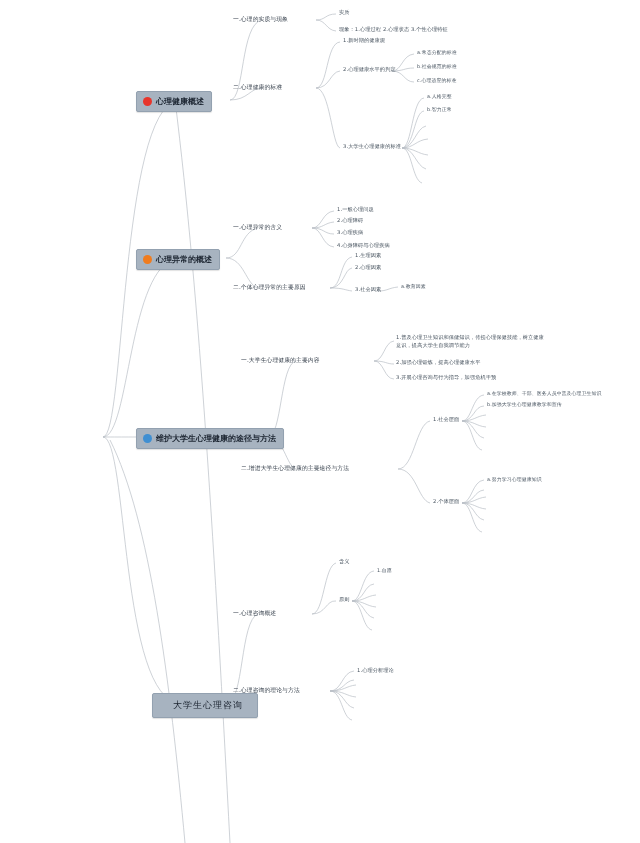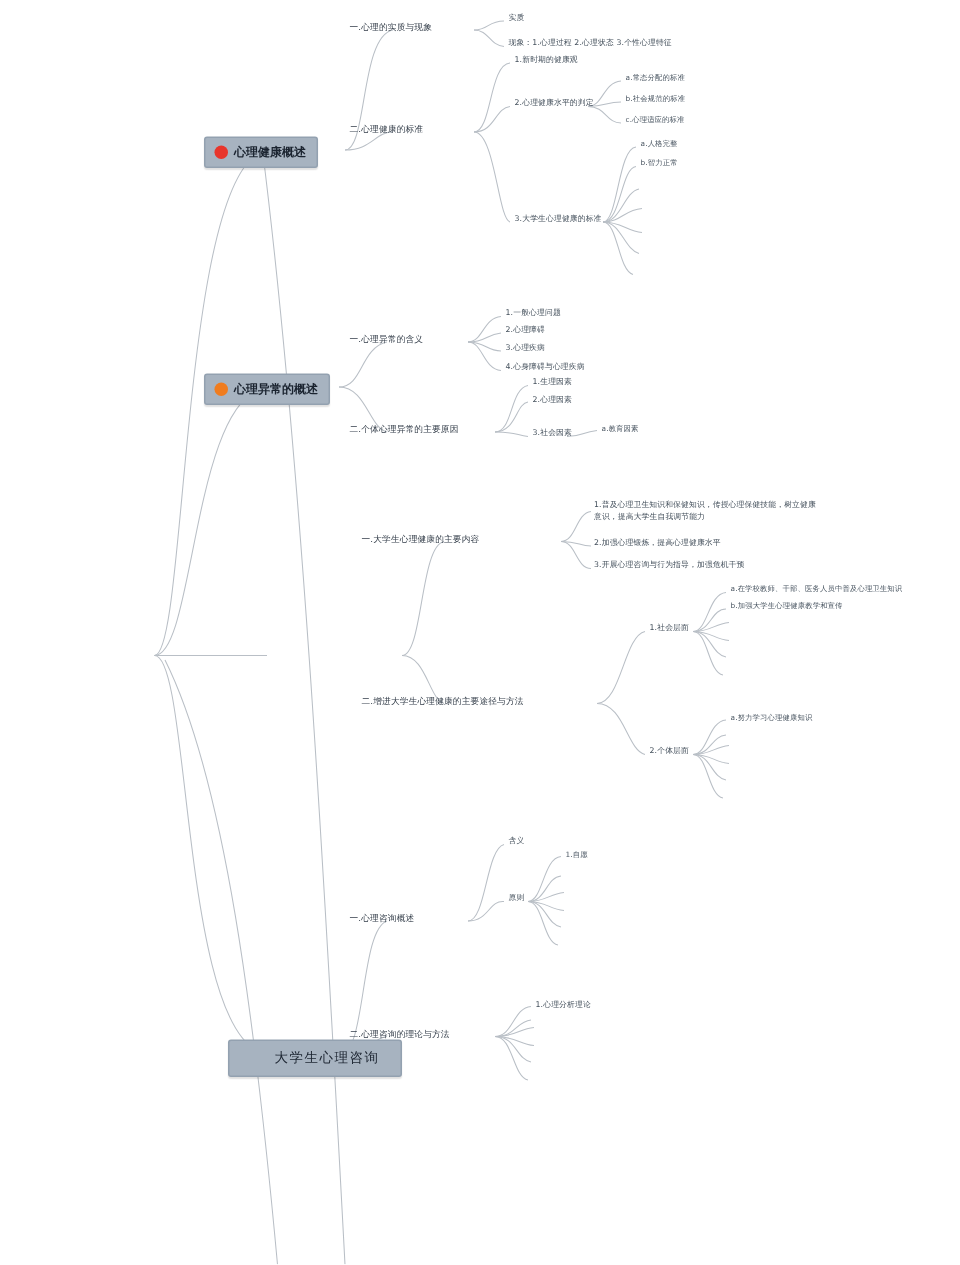--- a/index.html
+++ b/index.html
@@ -57,21 +57,21 @@
     box-shadow: 0 1px 1px rgba(0,0,0,0.12);
   }
   .topic .bullet {
     width: 9px;
     height: 9px;
     border-radius: 50%;
     flex: 0 0 auto;
     display: inline-block;
   }
   .topic.plain {
-    padding: 5px 14px 5px 30px;
+    padding: 5px 14px 5px 20px;
     font-size: 9px;
     font-weight: normal;
     letter-spacing: 1px;
   }
   
   .leaf {
     color: #3a4450;
     font-size: 5.4px;
     line-height: 1.5;
     letter-spacing: 0.1px;
@@ -209,20 +209,24 @@
   <div class="node leaf l3" style="left:337px; top:217px;">2.心理障碍</div>
   <div class="node leaf l3" style="left:337px; top:229px;">3.心理疾病</div>
   <div class="node leaf l3" style="left:337px; top:242px;">4.心身障碍与心理疾病</div>
 
   <div class="node leaf l2" style="left:233px; top:283px;">二.个体心理异常的主要原因</div>
   <div class="node leaf l3" style="left:355px; top:252px;">1.生理因素</div>
   <div class="node leaf l3" style="left:355px; top:264px;">2.心理因素</div>
   <div class="node leaf l3" style="left:355px; top:286px;">3.社会因素</div>
   <div class="node leaf l4" style="left:401px; top:283px;">a.教育因素</div>
 
+  <div class="node topic" style="left:136px; top:428px;">
+    <span class="bullet" style="background:#3f8fd2;"></span>
+    <span>维护大学生心理健康的途径与方法</span>
+  </div>
 
   <div class="node leaf l2" style="left:241px; top:356px;">一.大学生心理健康的主要内容</div>
   <div class="node leaf l3 wrap" style="left:396px; top:334px; width:150px;">1.普及心理卫生知识和保健知识，传授心理保健技能，树立健康意识，提高大学生自我调节能力</div>
   <div class="node leaf l3" style="left:396px; top:359px;">2.加强心理锻炼，提高心理健康水平</div>
   <div class="node leaf l3" style="left:396px; top:374px;">3.开展心理咨询与行为指导，加强危机干预</div>
 
   <div class="node leaf l2" style="left:241px; top:464px;">二.增进大学生心理健康的主要途径与方法</div>
   <div class="node leaf l3" style="left:433px; top:416px;">1.社会层面</div>
   <div class="node leaf l4" style="left:487px; top:390px;">a.在学校教师、干部、医务人员中普及心理卫生知识</div>
   <div class="node leaf l4" style="left:487px; top:401px;">b.加强大学生心理健康教学和宣传</div>

